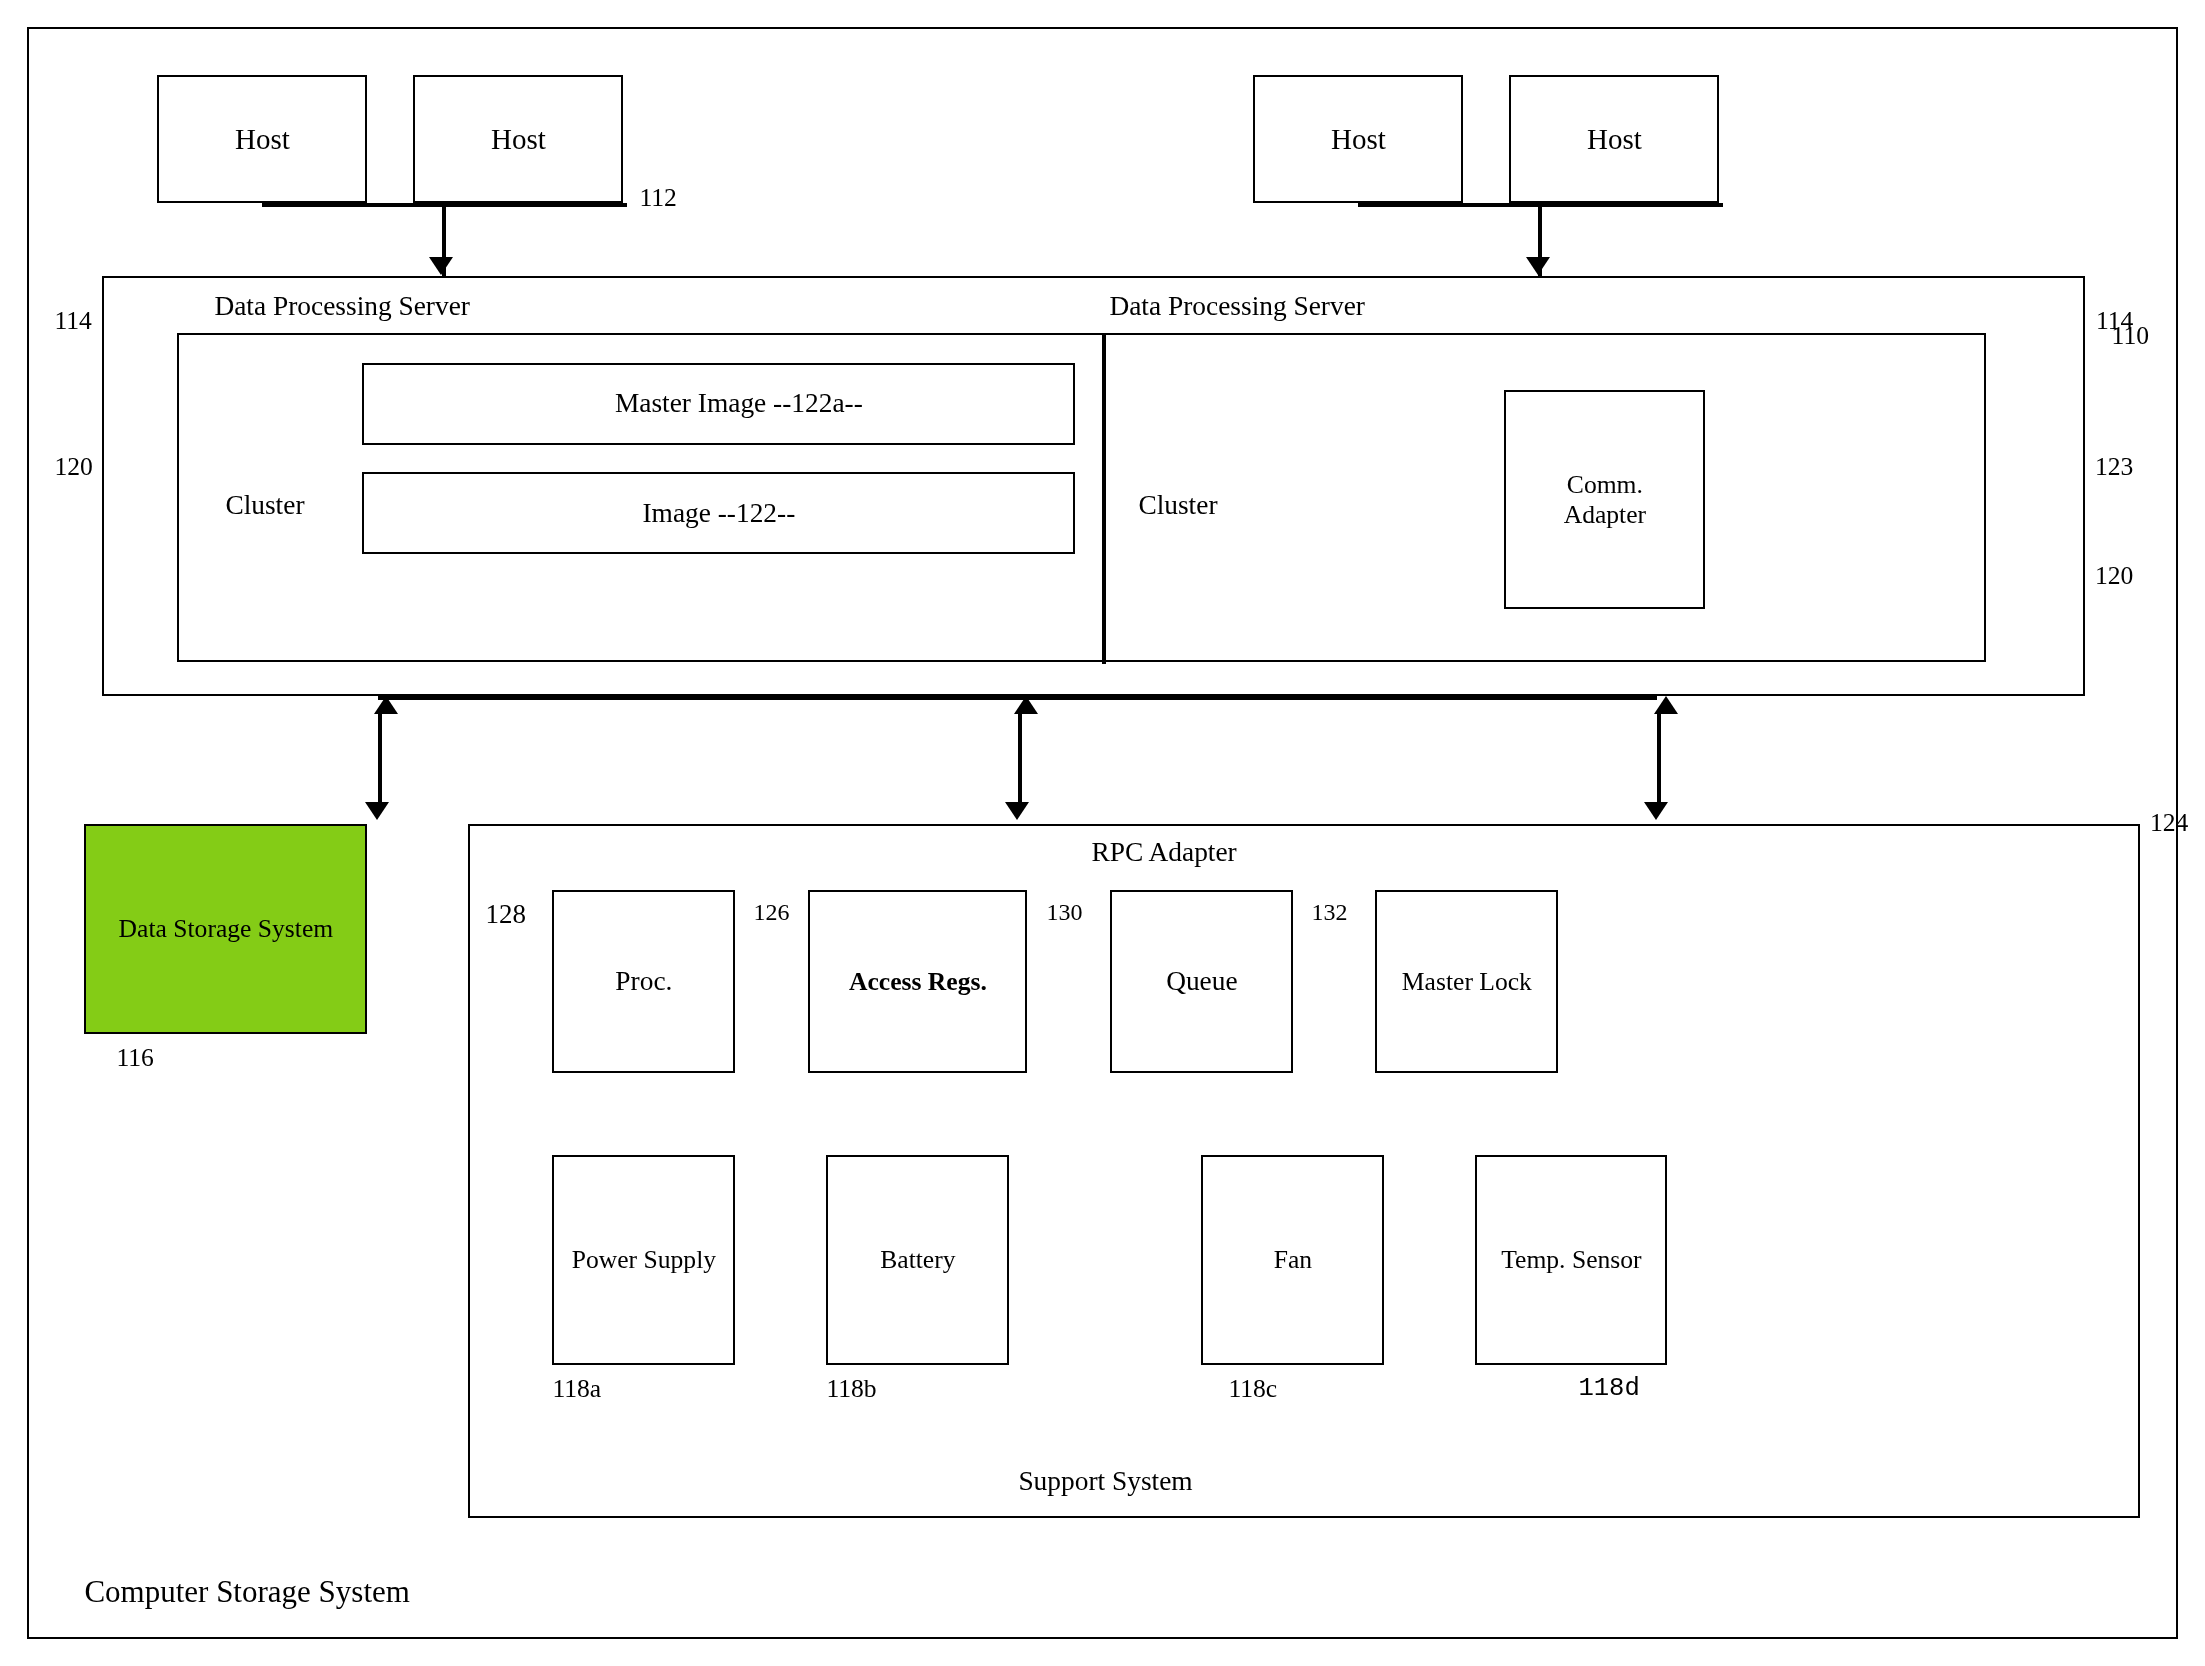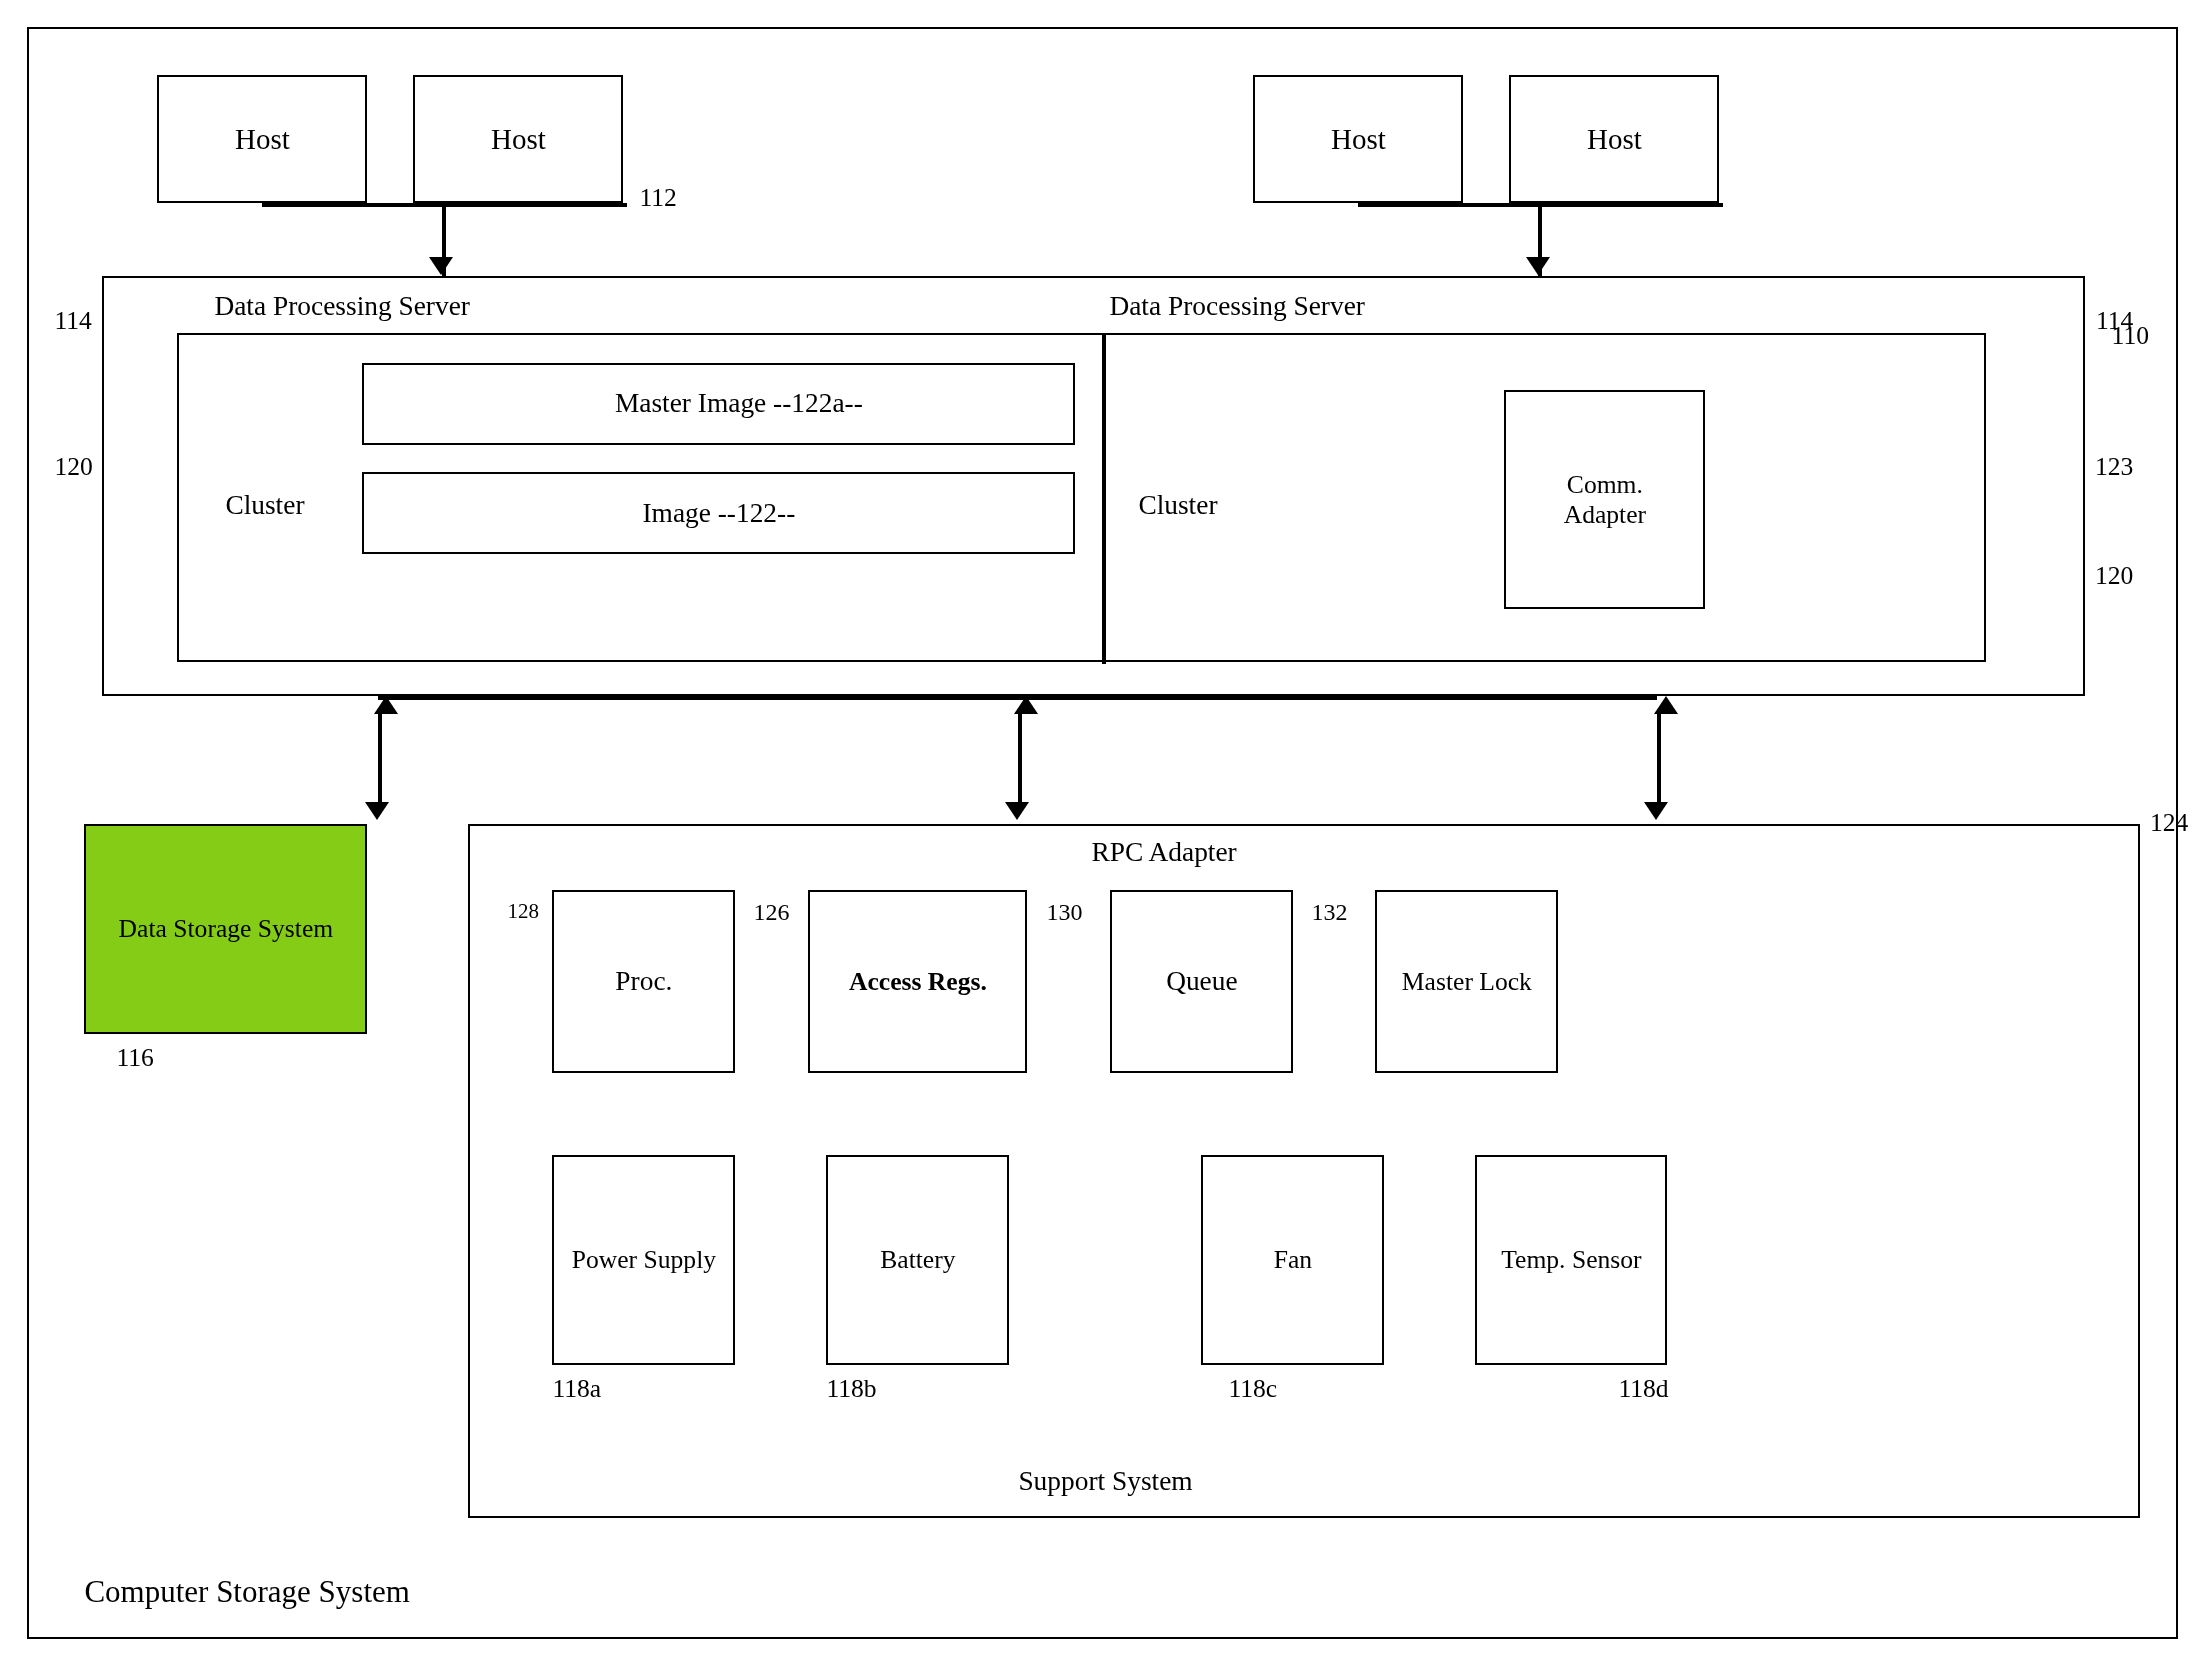--- a/index.html
+++ b/index.html
@@ -258,21 +258,21 @@
   <div class="rpc-box" style="left:439px; top:795px; width:1672px; height:694px;">
 
     <div style="position:absolute; left:621px; top:11px; font-size:27.4px;">
       <span>RPC Adapter</span>
     </div>
 
     <div class="ref-label" style="right:-50px; top:-18.3px;">
       <span>124</span>
     </div>
 
-    <div style="position:absolute; left:37px; top:73px; font-size:21px;">128</div>
+    <div style="position:absolute; left:15px; top:73px; font-size:27px;">128</div>
 
     <div class="component-box" style="left:82px; top:64px; width:183px; height:183px; font-size:27.4px;">
       <span>Proc.</span>
     </div>
 
     <div style="position:absolute; left:283px; top:73px; font-size:24px;">126</div>
 
     <div class="component-box" style="left:338px; top:64px; width:219px; height:183px; font-size:25.6px;font-weight:bold;">
       <span>Access
 Regs.</span>
@@ -314,21 +314,21 @@
 
     <div class="ref-label" style="left:758px; top:548px;">
       <span>118c</span>
     </div>
 
     <div class="component-box" style="left:1005px; top:329px; width:192px; height:210px; font-size:25.6px;">
       <span>Temp.
 Sensor</span>
     </div>
 
-    <div class="ref-label" style="left:1148px; top:548px;">
+    <div class="ref-label" style="left:1108px; top:548px;font-family:Liberation Mono, monospace;">
       <span>118d</span>
     </div>
 
     <div class="support-label" style="left:548px; top:640px; font-size:27.4px;">
       <span>Support System</span>
     </div>
 
   </div>
 
   <div class="css-label" style="left:55px; bottom:27.4px; font-size:31px;">

